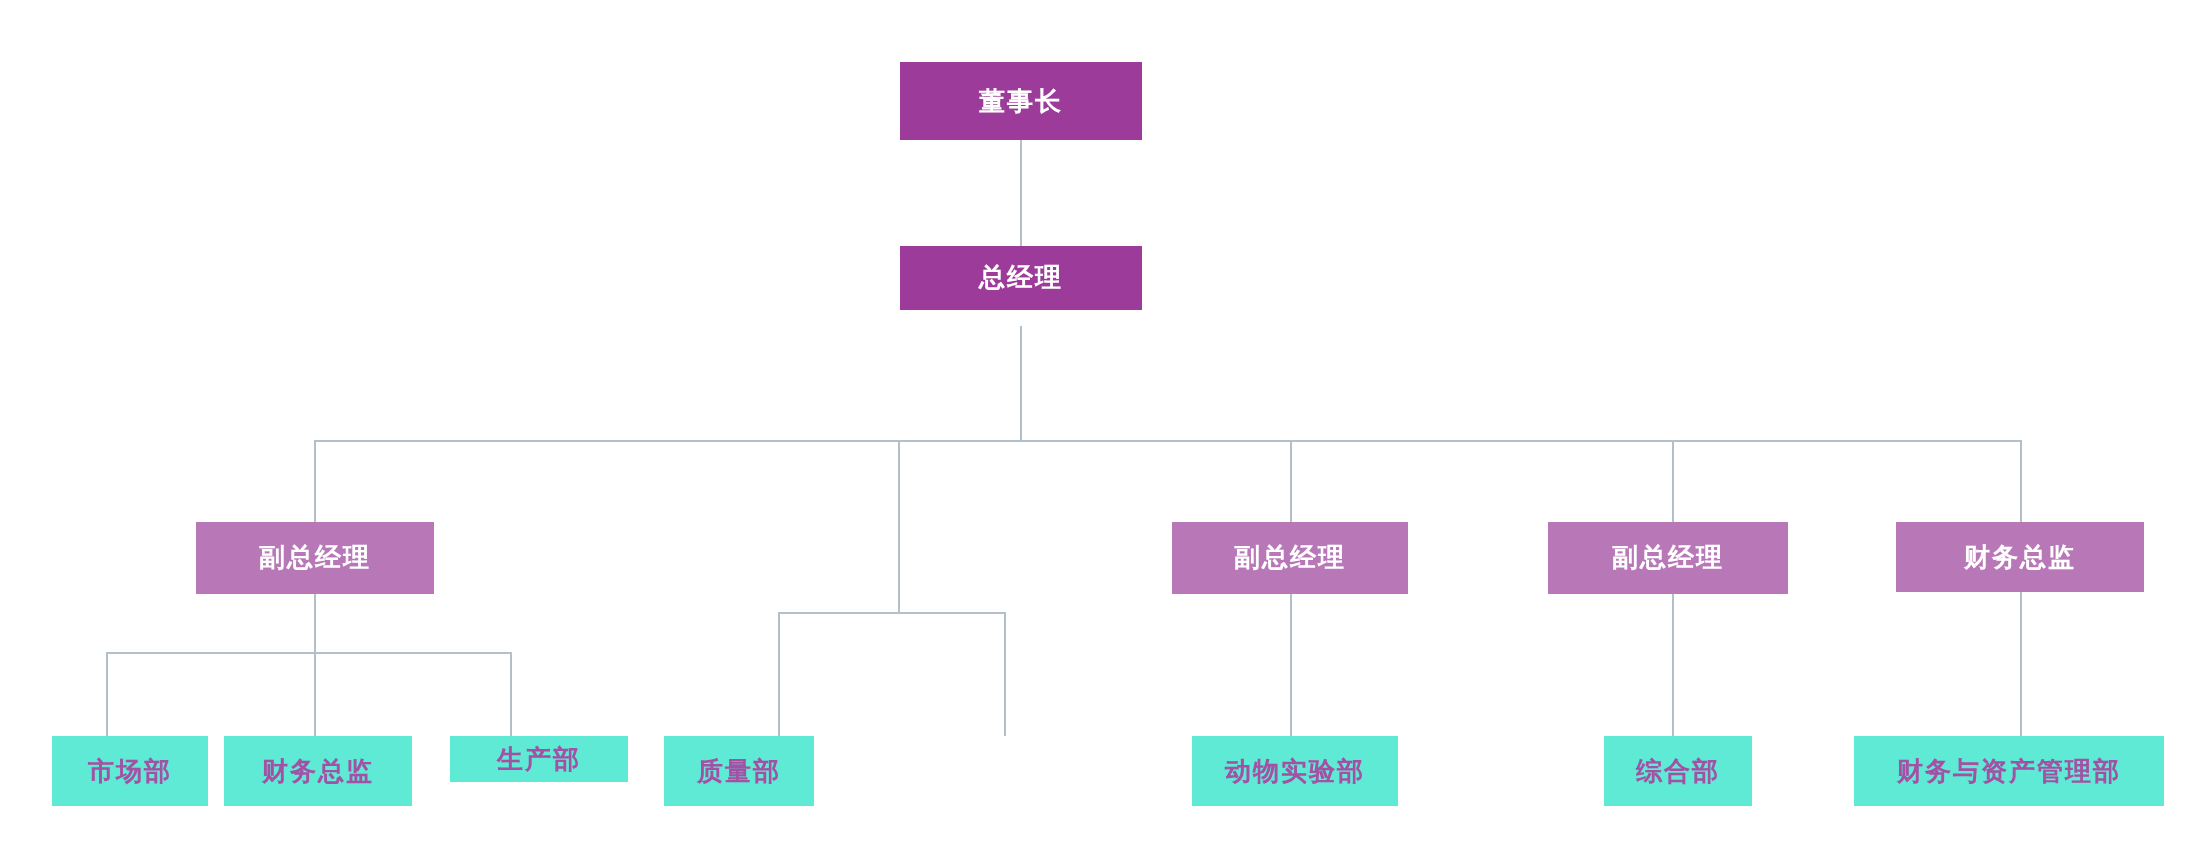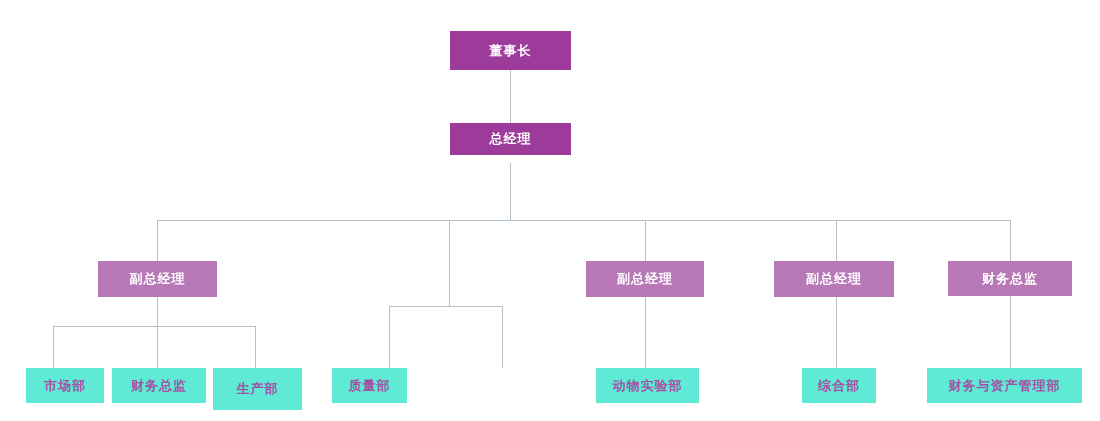--- a/index.html
+++ b/index.html
@@ -78,19 +78,19 @@
 
   <div class="node lvl-top" style="left:450px; top:123px; width:121px; height:32px;">总经理</div>
 
   <div class="node lvl-mid" style="left:98px;  top:261px; width:119px; height:36px;">副总经理</div>
   <div class="node lvl-mid" style="left:586px; top:261px; width:118px; height:36px;">副总经理</div>
   <div class="node lvl-mid" style="left:774px; top:261px; width:120px; height:36px;">副总经理</div>
   <div class="node lvl-mid" style="left:948px; top:261px; width:124px; height:35px;text-align:right;">财务总监</div>
 
   <div class="node lvl-leaf" style="left:26px;  top:368px; width:78px;  height:35px;">市场部</div>
   <div class="node lvl-leaf" style="left:112px; top:368px; width:94px;  height:35px;">财务总监</div>
-  <div class="node lvl-leaf" style="left:213px; top:368px; width:89px;  height:42px;">生产部</div>
+  <div class="node lvl-leaf" style="left:225px; top:368px; width:89px;  height:23px;">生产部</div>
   <div class="node lvl-leaf" style="left:332px; top:368px; width:75px;  height:35px;">质量部</div>
   <div class="node lvl-leaf" style="left:596px; top:368px; width:103px; height:35px;">动物实验部</div>
   <div class="node lvl-leaf" style="left:802px; top:368px; width:74px;  height:35px;text-align:right;">综合部</div>
   <div class="node lvl-leaf" style="left:927px; top:368px; width:155px; height:35px;">财务与资产管理部</div>
 
 </div>
 
 </body></html>

